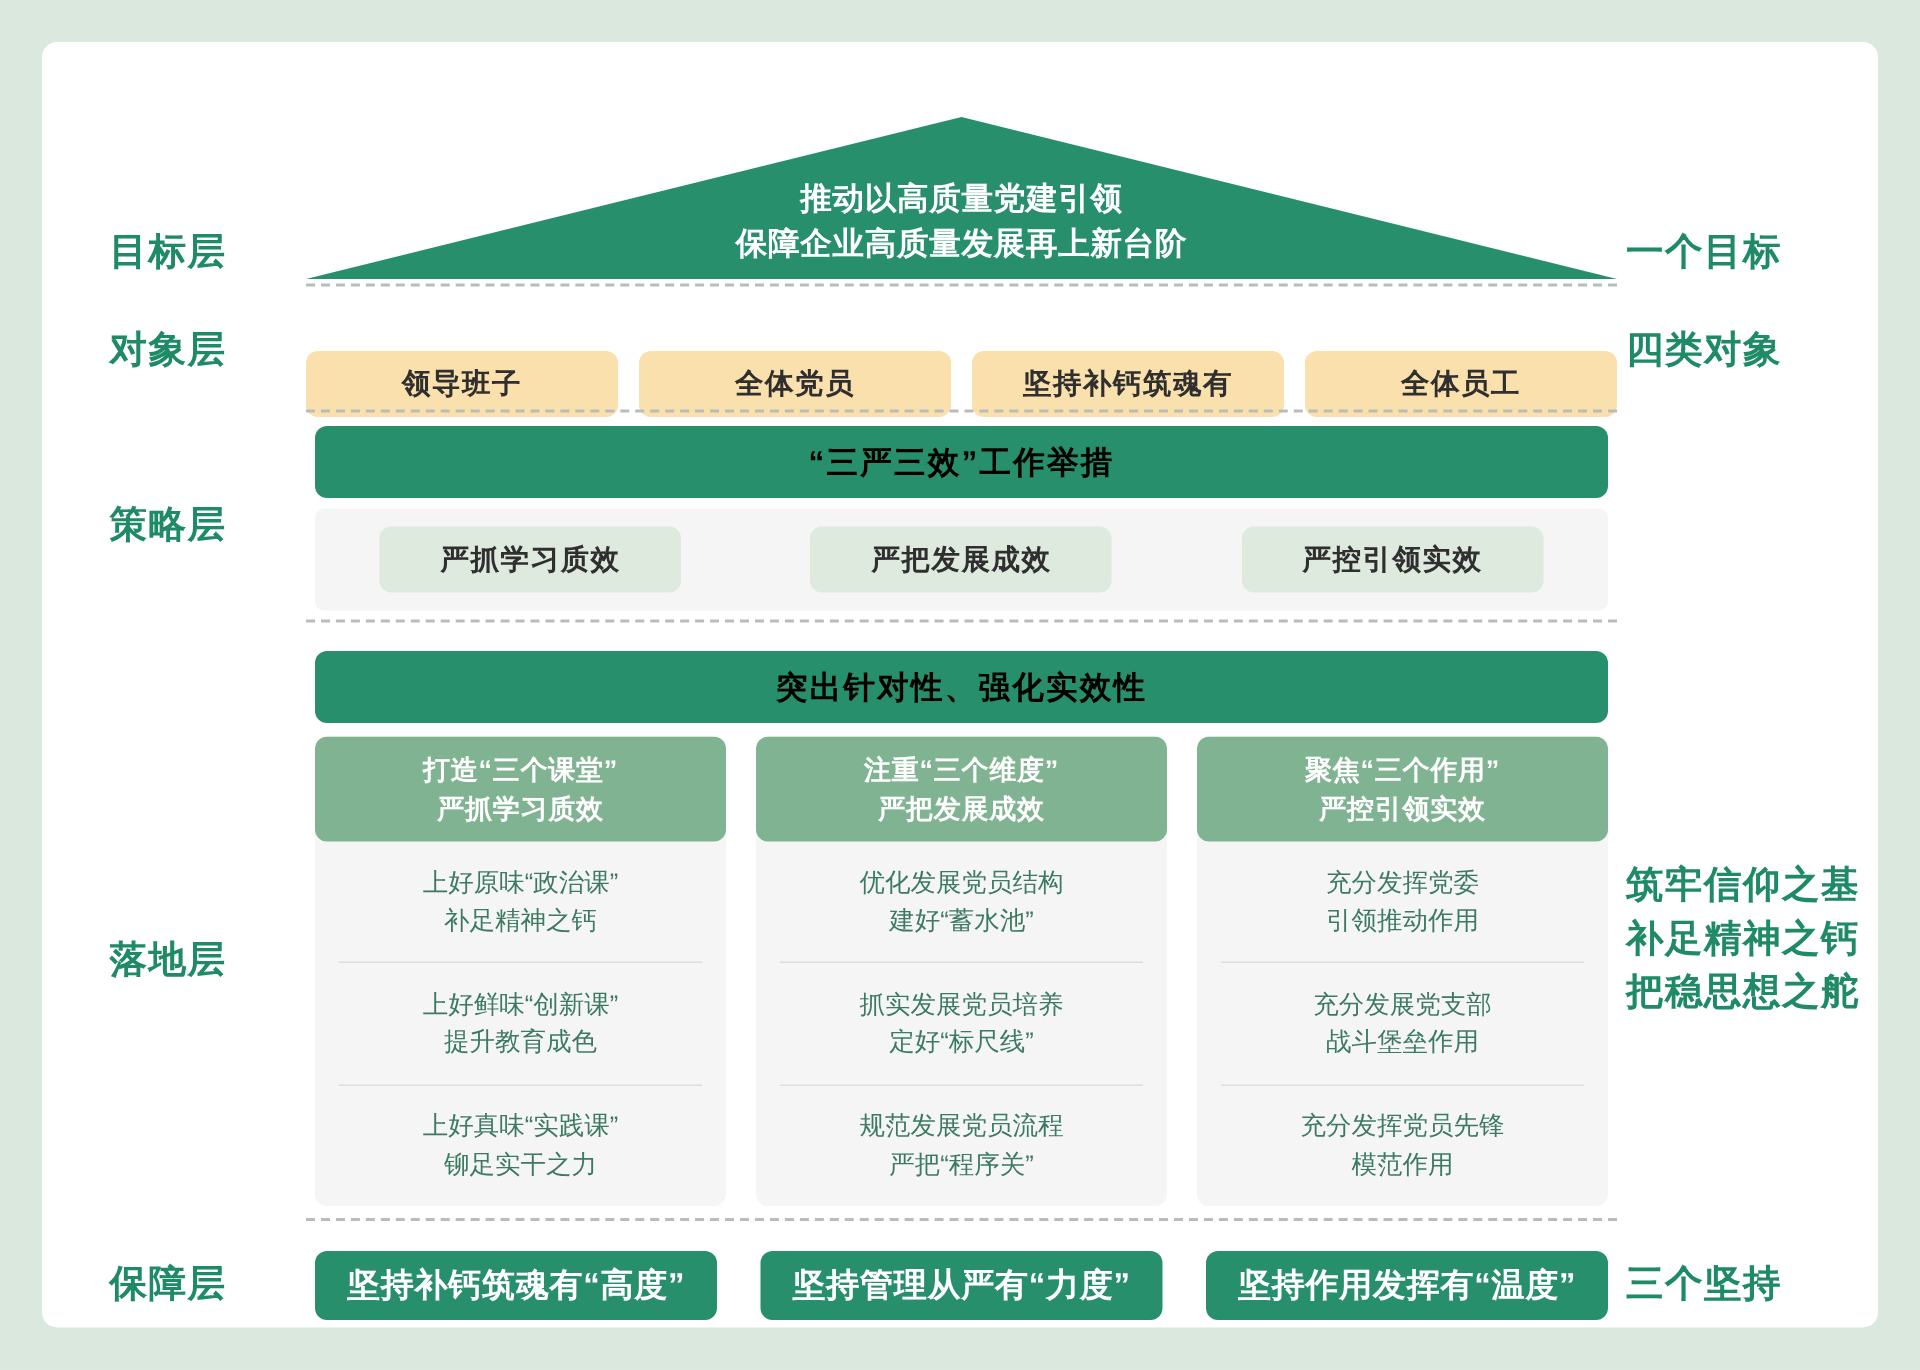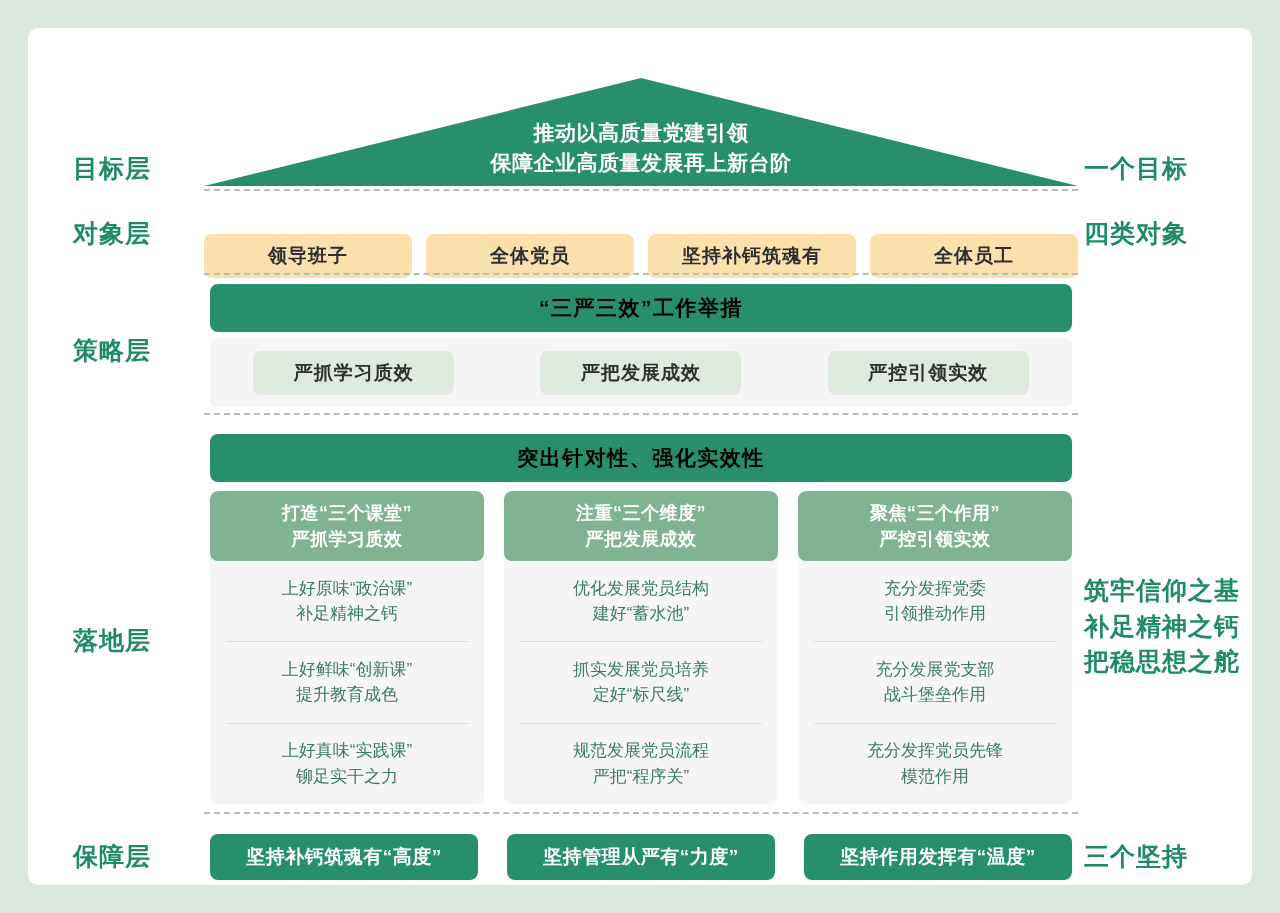--- a/index.html
+++ b/index.html
@@ -213,21 +213,21 @@
   }
   .guard-chip {
     width: 268px;
     height: 46px;
     background: #278f6c;
     border-radius: 8px;
     display: flex;
     align-items: center;
     justify-content: center;
     color: #ffffff;
-    font-size: 19px;
+    font-size: 22px;
     font-weight: bold;
     letter-spacing: 0.5px;
   }
 
   .rline { display: block; }
 </style>
 </head>
 <body>
 
 <div class="page">

